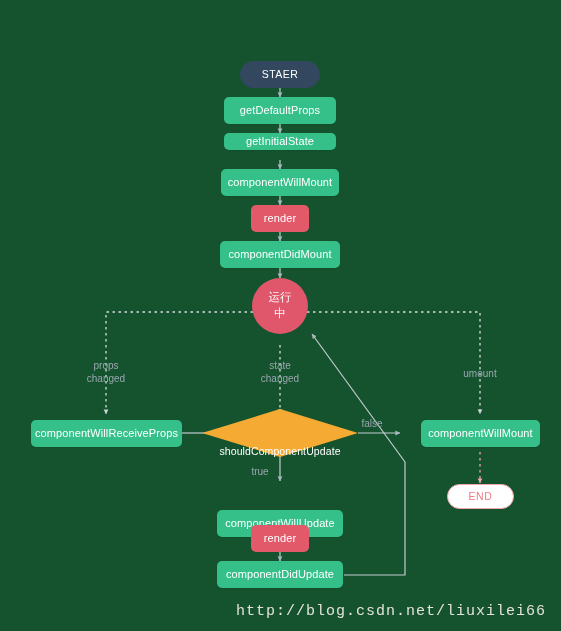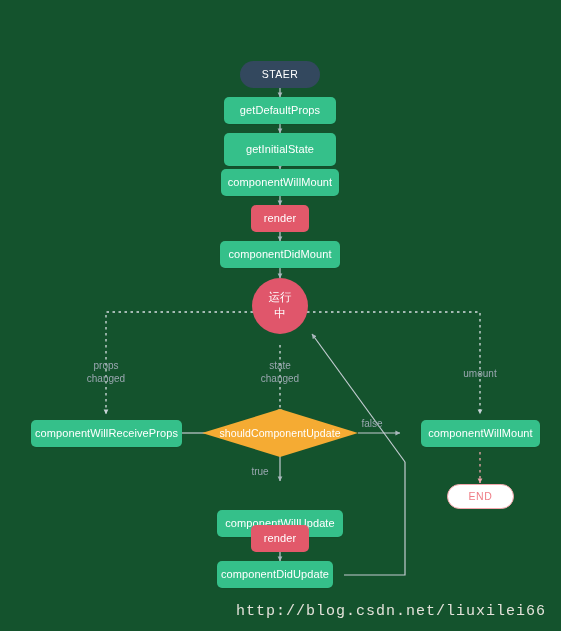--- a/index.html
+++ b/index.html
@@ -69,20 +69,21 @@
     color: #ef7d86;
     border: 1.4px solid #f3a6ac;
     border-radius: 14px;
     font-size: 10.5px;
     letter-spacing: 0.6px;
   }
   .node-diamond {
     background: transparent;
     color: #ffffff;
     font-size: 10.5px;
+    align-items: flex-end;
   }
   .diamond-shape {
     position: absolute;
     left: 0;
     top: 0;
     width: 100%;
     height: 100%;
     background: #f5ab33;
     clip-path: polygon(50% 0%, 100% 50%, 50% 100%, 0% 50%);
     z-index: -1;
@@ -152,21 +153,21 @@
   </svg>
 
   <div class="node node-dark" style="left:240px; top:61px; width:80px; height:27px;">
     <span>STAER</span>
   </div>
 
   <div class="node node-green" style="left:224px; top:97px; width:112px; height:27px;">
     <span>getDefaultProps</span>
   </div>
 
-  <div class="node node-green" style="left:224px; top:133px; width:112px; height:33px;">
+  <div class="node node-green" style="left:224px; top:133px; width:112px; height:17px;">
     <span>getInitialState</span>
   </div>
 
   <div class="node node-green" style="left:221px; top:169px; width:118px; height:27px;">
     <span>componentWillMount</span>
   </div>
 
   <div class="node node-red" style="left:251px; top:205px; width:58px; height:27px;">
     <span>render</span>
   </div>
@@ -198,21 +199,21 @@
   </div>
 
   <div class="node node-green" style="left:217px; top:482px; width:126px; height:27px;margin-top:28px;">
     <span>componentWillUpdate</span>
   </div>
 
   <div class="node node-red" style="left:251px; top:525px; width:58px; height:27px;">
     <span>render</span>
   </div>
 
-  <div class="node node-green" style="left:217px; top:561px; width:116px; height:27px;">
+  <div class="node node-green" style="left:217px; top:561px; width:126px; height:27px;">
     <span>componentDidUpdate</span>
   </div>
 
   <div class="edge-label" style="left:66px; top:360px; width:80px;">
     <div>props</div>
     <div>changed</div>
   </div>
 
   <div class="edge-label" style="left:240px; top:360px; width:80px;">
     <div>state</div>

